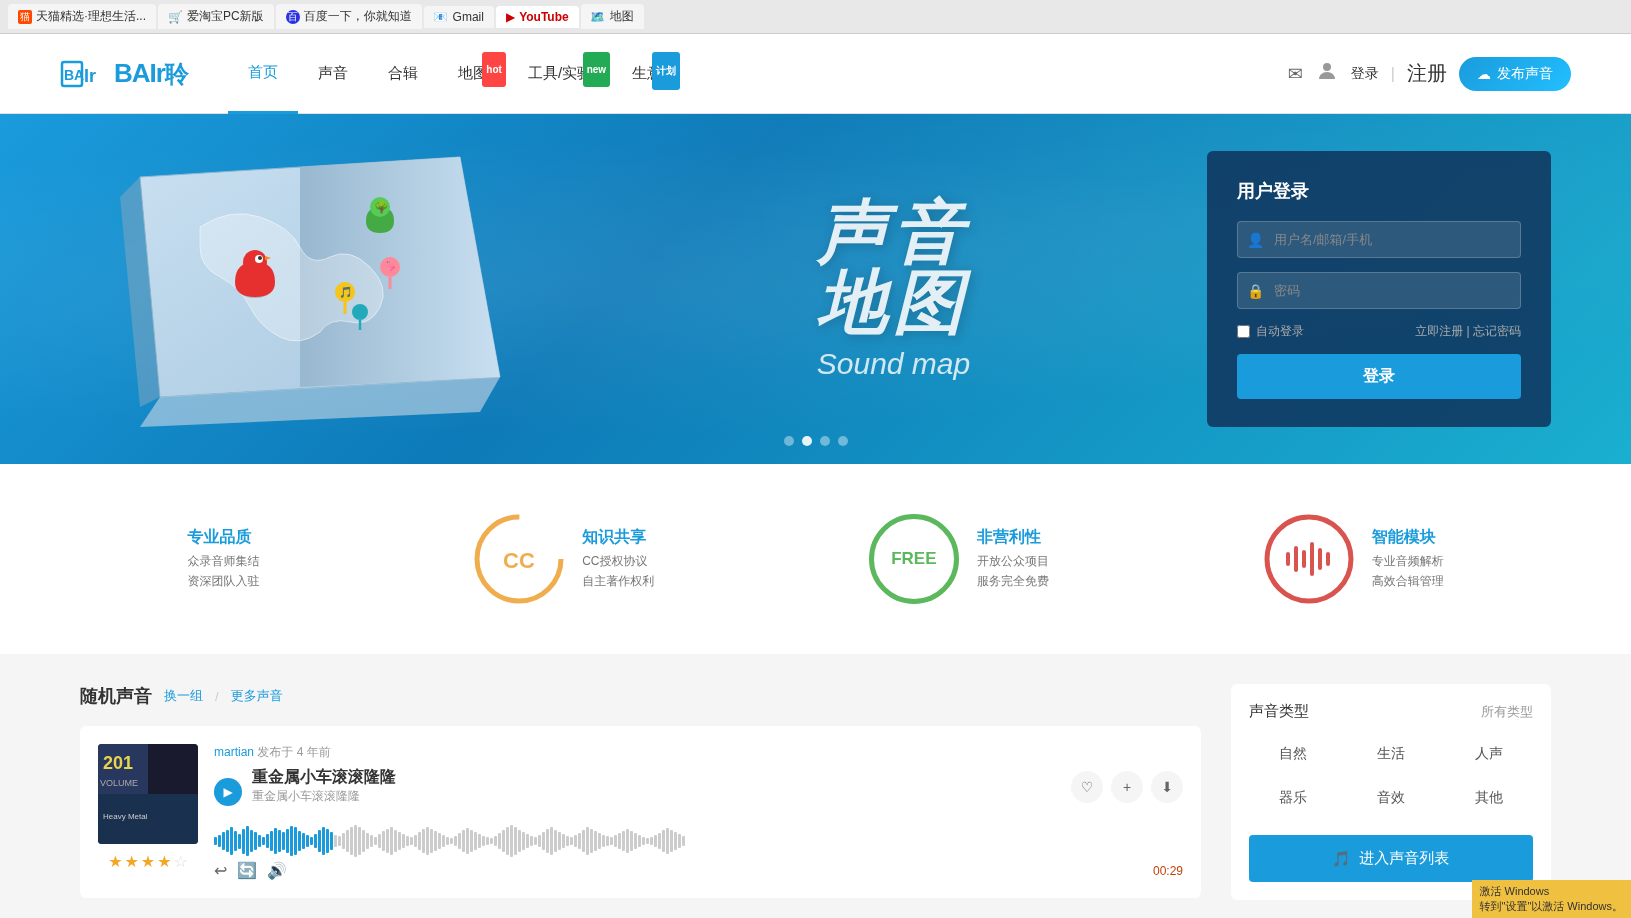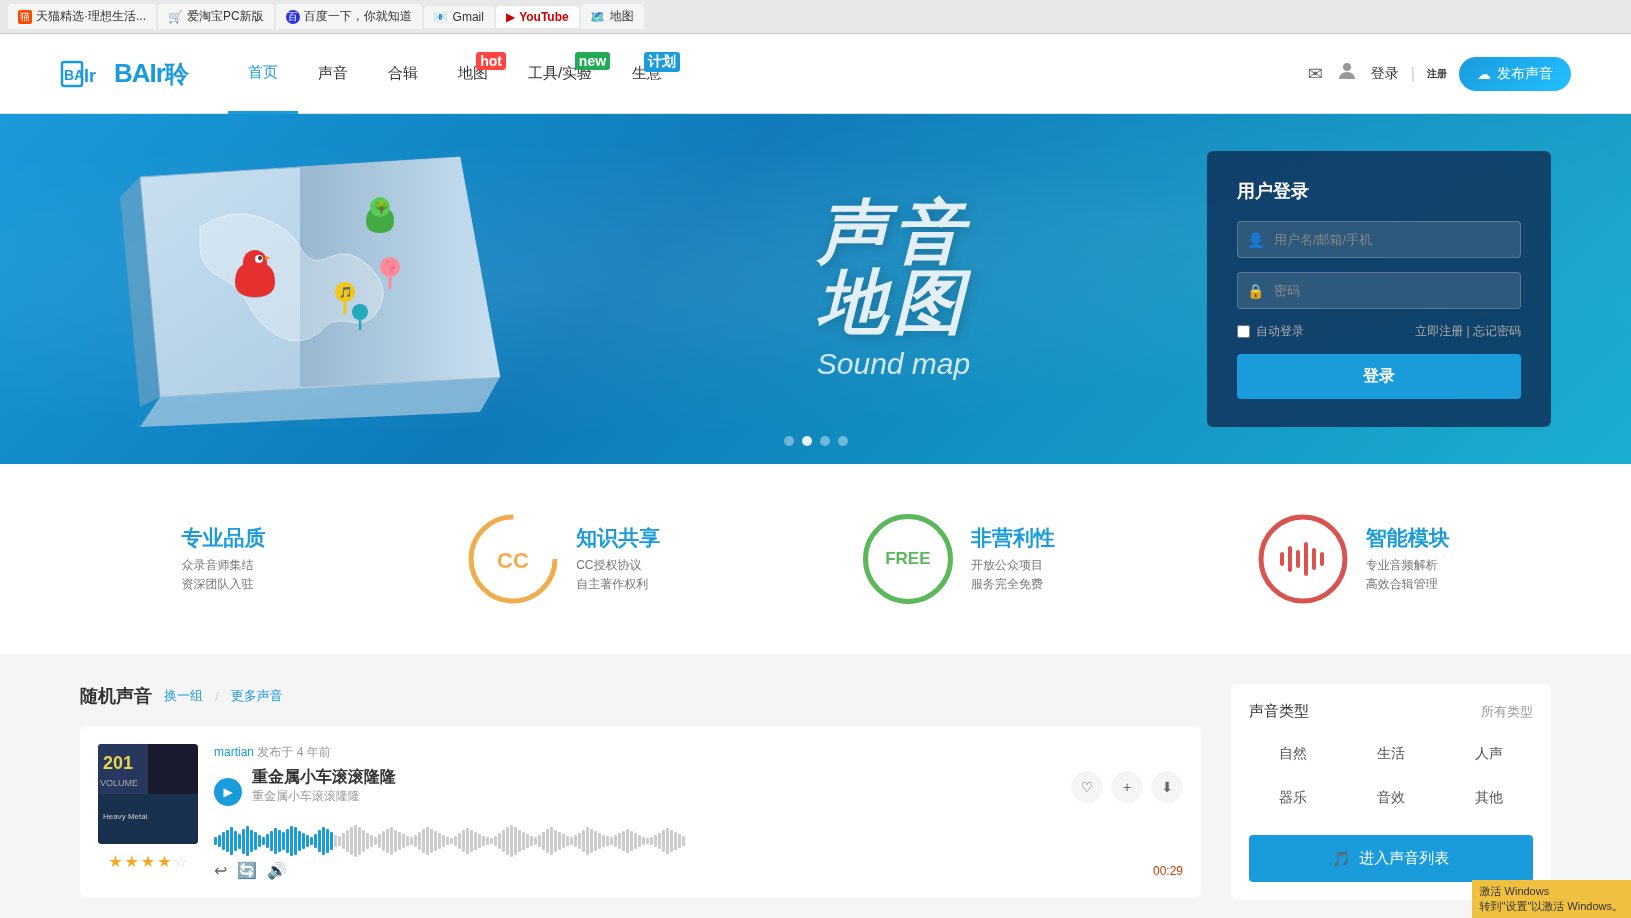--- a/index.html
+++ b/index.html
@@ -66,22 +66,22 @@
       font-size: 15px;
       color: #333;
       cursor: pointer;
       position: relative;
     }
     .nav-item.active { color: #1a9bdc; border-bottom: 3px solid #1a9bdc; }
     .badge {
       position: absolute;
       top: 16px;
       right: 8px;
-      font-size: 14px;
-      padding: 1px 4px;
+      font-size: 10px;
+      padding: 12px 4px;
       border-radius: 3px;
       color: #fff;
       font-weight: bold;
     }
     .badge-hot { background: #ff4444; }
     .badge-new { background: #22aa55; }
     .badge-plan { background: #1a9bdc; }
     .search-area {
       display: flex;
       align-items: center;
@@ -255,21 +255,21 @@
       display: flex;
       justify-content: space-around;
       align-items: center;
     }
     .feature-item {
       display: flex;
       align-items: center;
       gap: 18px;
     }
     .feature-text h3 {
-      font-size: 21px;
+      font-size: 16px;
       color: #1a9bdc;
       margin-bottom: 4px;
     }
     .feature-text p {
       font-size: 12px;
       color: #777;
       line-height: 1.6;
     }
 
     
@@ -540,21 +540,21 @@
   <div class="nav-right">
     <div class="mail-icon">✉</div>
     <div class="user-icon">
       <svg width="24" height="24" viewBox="0 0 24 24">
         <circle cx="12" cy="8" r="4" fill="#999"></circle>
         <path d="M4 20c0-4 3.6-7 8-7s8 3 8 7" fill="#999"></path>
       </svg>
     </div>
     <span style="font-size:14px;color:#333;cursor:pointer;">登录</span>
     <span class="sep">|</span>
-    <span style="font-size:10px;color:#333;cursor:pointer;font-weight:bold;">注册</span>
+    <span style="font-size:20px;color:#333;cursor:pointer;">注册</span>
     <button class="publish-btn">
       <span>☁</span>
       <span>发布声音</span>
     </button>
   </div>
 </div>
 
 <div class="hero-banner">
 
   <div class="hero-map-area">

